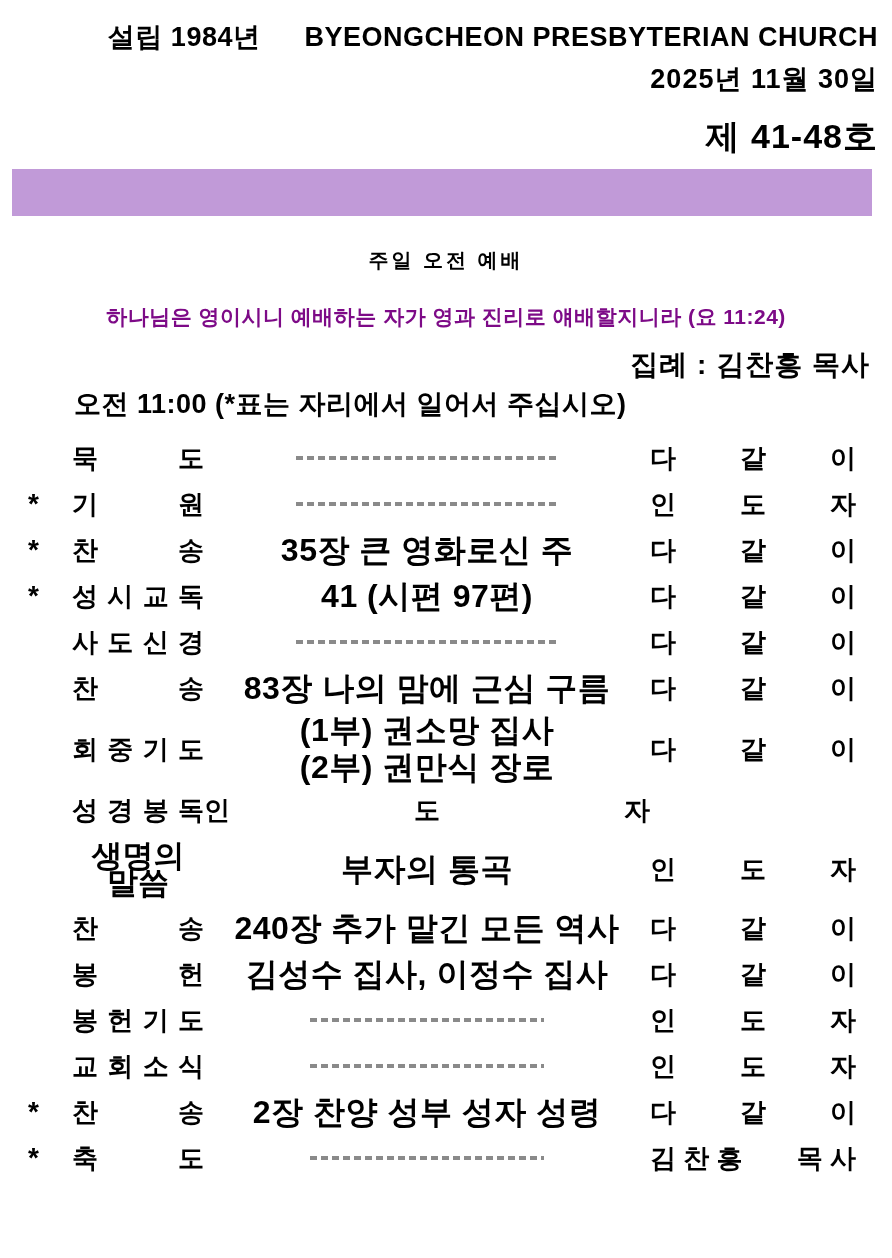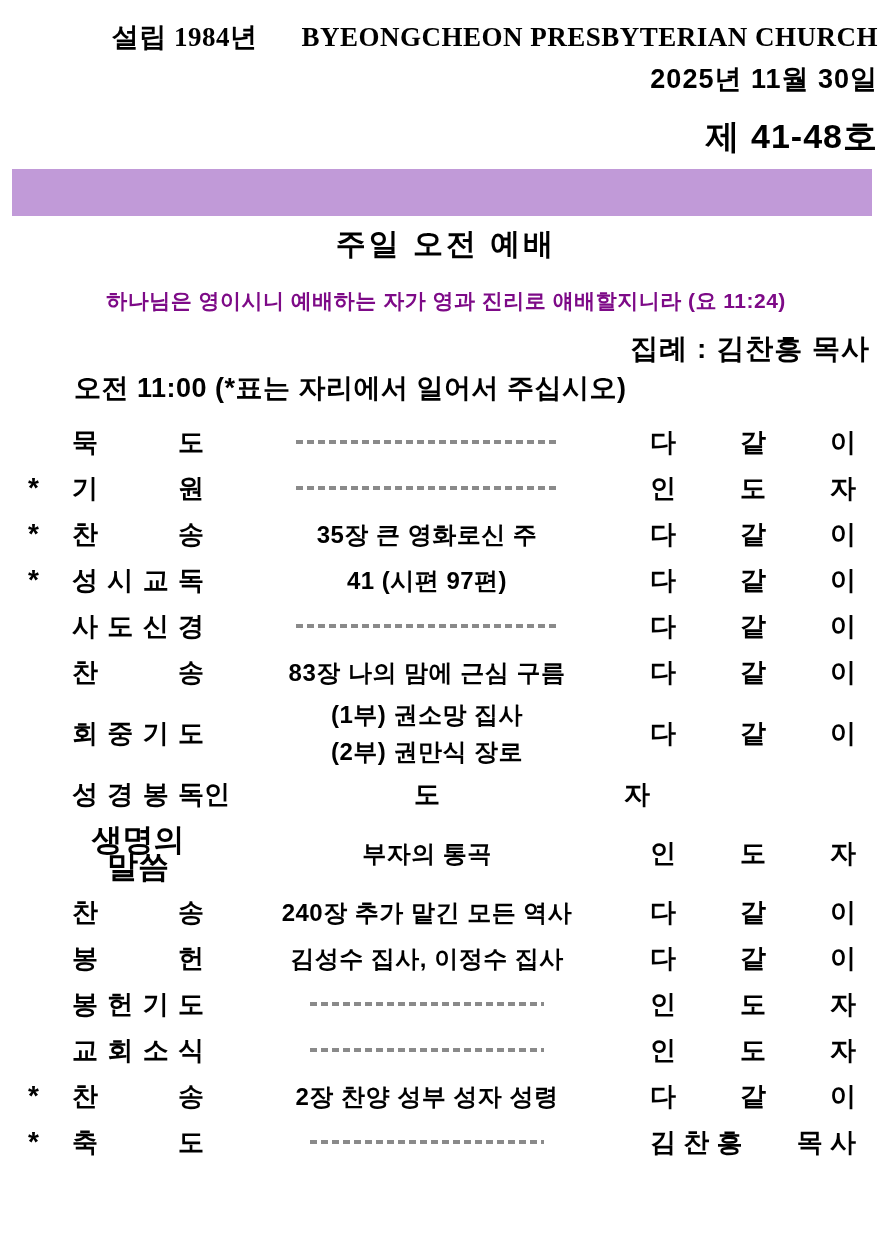--- a/index.html
+++ b/index.html
@@ -17,21 +17,20 @@
     overflow: hidden;
   }
   
   .header { padding-top: 20px; padding-right: 14px; }
   .header-line1 {
     text-align: right;
     font-size: 27px;
     line-height: 34px;
     letter-spacing: 0.5px;
     white-space: nowrap;
-    font-family: Liberation Serif, serif;
   }
   .header-line1 .founded { margin-right: 44px; }
   .header-date {
     text-align: right;
     font-size: 27px;
     line-height: 34px;
     margin-top: 8px;
     letter-spacing: 1px;
   }
   .header-issue {
@@ -41,23 +40,23 @@
     margin-top: 24px;
     letter-spacing: 1px;
   }
   
   .banner {
     height: 47px;
     margin: 17px 20px 0 12px;
   }
   
   .service-title {
-    margin-top: 12px;
+    margin-top: 28px;
     text-align: center;
-    font-size: 30px;
+    font-size: 20px;
     line-height: 32px;
     letter-spacing: 3px;
   }
   .service-verse {
     margin-top: 29px;
     text-align: center;
     font-size: 21px;
     line-height: 24px;
     letter-spacing: 0.5px;
   }
@@ -101,21 +100,21 @@
     flex-direction: column;
     align-items: center;
     font-size: 31px;
     line-height: 27px;
   }
   .content {
     display: flex;
     flex-direction: column;
     align-items: center;
     justify-content: center;
-    font-size: 24px;
+    font-size: 32px;
     line-height: 37px;
     letter-spacing: 0.5px;
   }
   .dash-leader {
     height: 4px;
     background: repeating-linear-gradient(90deg, #8a8a8a 0 7px, rgba(0,0,0,0) 7px 11px);
   }
   .dash-leader.long { width: 262px; }
   .dash-leader.short { width: 234px; }
   .performer {

